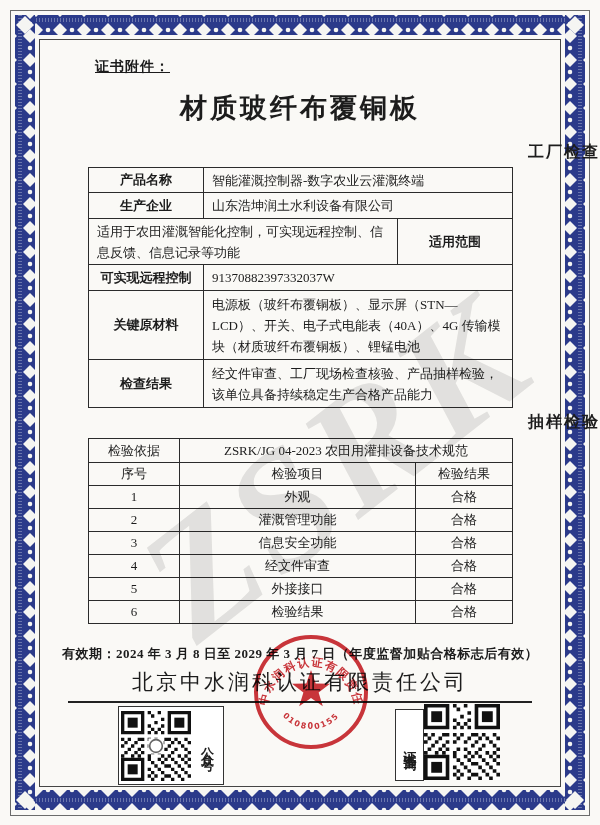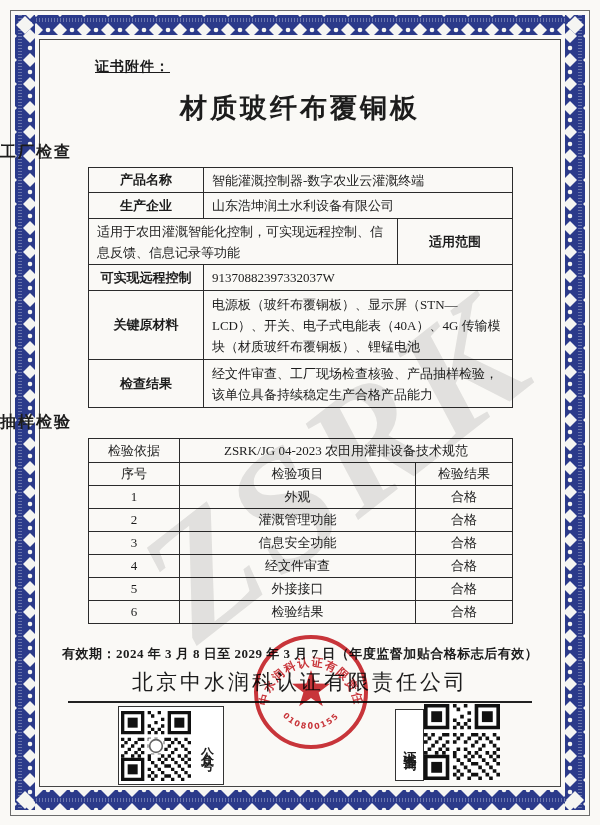--- a/index.html
+++ b/index.html
@@ -4,21 +4,21 @@
 <style>
   html,body{margin:0;padding:0;background:#e9e9e9;}
   .page{position:relative;width:600px;height:825px;margin:0 auto;background:#faf9f6;
         font-family:"Liberation Serif","DejaVu Serif",serif;color:#1c1c1c;overflow:hidden;}
   .frame-svg{position:absolute;left:0;top:0;pointer-events:none;}
   .outer-line{position:absolute;left:10px;top:10px;right:10px;bottom:9px;border:1.5px solid #6b6b6b;}
   .inner-line{position:absolute;left:39px;top:39px;right:39px;bottom:38px;border:1px solid #454545;}
 
   .attachment{position:absolute;left:95px;top:58px;font-size:14px;font-weight:bold;letter-spacing:1px;text-decoration:underline;}
   .doc-title{position:absolute;left:0;right:0;top:90px;text-align:center;font-size:27px;font-weight:bold;letter-spacing:3px;}
-  .sec-title{position:absolute;left:0;right:0;text-align:left;font-size:16px;font-weight:bold;letter-spacing:2px;}
+  .sec-title{position:absolute;left:0;right:0;text-align:right;font-size:16px;font-weight:bold;letter-spacing:2px;}
   .sec1{top:142px;} .sec2{top:412px;}
 
   .tbl{position:absolute;left:88px;width:424px;border-left:1px solid #2b2b2b;border-top:1px solid #2b2b2b;font-size:13px;}
   .t1{top:167px;} .t2{top:438px;}
   .row{display:flex;}
   .cell{border-right:1px solid #2b2b2b;border-bottom:1px solid #2b2b2b;box-sizing:border-box;}
   .lab{width:115px;display:flex;align-items:center;justify-content:center;font-weight:bold;text-align:center;flex:none;}
   .val{flex:1;display:flex;align-items:center;padding:2px 8px;line-height:21px;}
   .h25{height:25px;text-align:center;} .h26{height:26px;} .h46{height:46px;} .h69{height:69px;} .h48{height:48px;}
   .h24{height:24px;} .h23{height:23px;}

